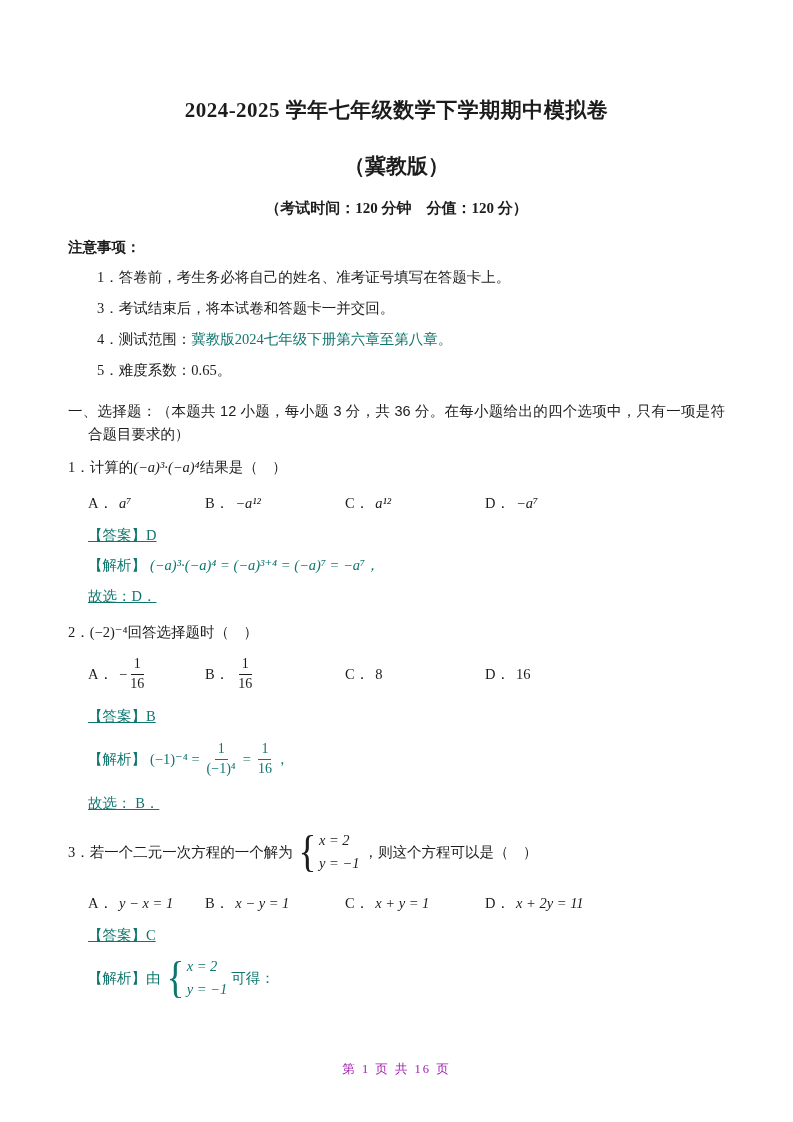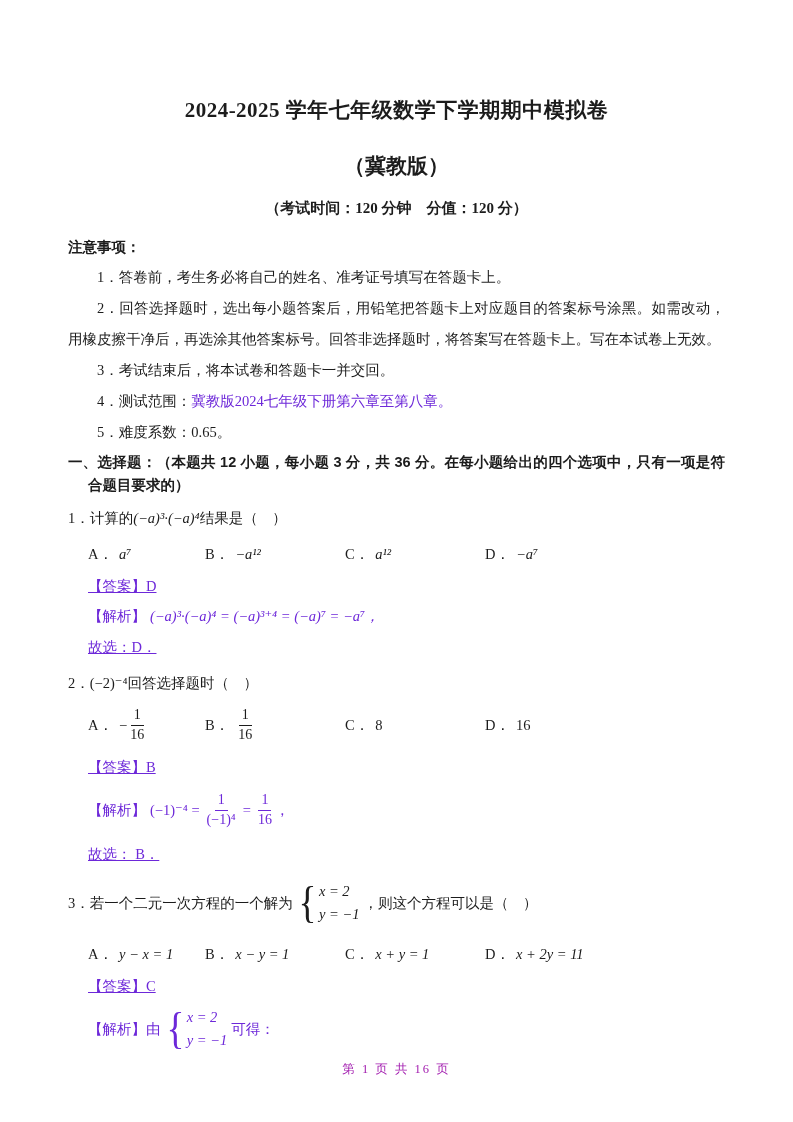--- a/index.html
+++ b/index.html
@@ -42,25 +42,25 @@
     font-family: "Liberation Sans", "DejaVu Sans", sans-serif;
     font-weight: bold;
     font-size: 14.5px;
     line-height: 30px;
   }
   .note-item {
     line-height: 31px;
     text-indent: 2em;
     text-align: justify;
   }
-  .red { color: #6d28d9; }
+  .red { color: #0f766e; }
   .section-heading {
-    margin-top: 3px;
+    margin-top: 14px;
     font-family: "Liberation Sans", "DejaVu Sans", sans-serif;
-    font-weight: bold;
+    font-weight: normal;
     font-size: 14.5px;
     line-height: 23px;
     padding-left: 20px;
     text-indent: -20px;
     text-align: justify;
   }
   .question { margin-top: 6px; }
   .q-stem {
     display: flex;
     align-items: center;
@@ -147,21 +147,20 @@
 
 <div class="page">
 
   <div class="doc-title">2024-2025 学年七年级数学下学期期中模拟卷</div>
   <div class="doc-subtitle">（冀教版）</div>
   <div class="exam-info">（考试时间：120 分钟　分值：120 分）</div>
 
   <div class="notes">
     <div class="notes-heading">注意事项：</div>
     <div class="note-item">1．答卷前，考生务必将自己的姓名、准考证号填写在答题卡上。</div>
-    <div class="note-item">2．回答选择题时，选出每小题答案后，用铅笔把答题卡上对应题目的答案标号涂黑。如需改动，用橡皮擦干净后，再选涂其他答案标号。回答非选择题时，将答案写在答题卡上。写在本试卷上无效。</div>
     <div class="note-item">3．考试结束后，将本试卷和答题卡一并交回。</div>
     <div class="note-item"><span>4．测试范围：</span><span class="red">冀教版2024七年级下册第六章至第八章。</span></div>
     <div class="note-item">5．难度系数：0.65。</div>
   </div>
 
   <div class="section-heading">一、选择题：（本题共 12 小题，每小题 3 分，共 36 分。在每小题给出的四个选项中，只有一项是符合题目要求的）</div>
 
   <div class="question">
     <div class="q-stem">
       <span>1．</span>

